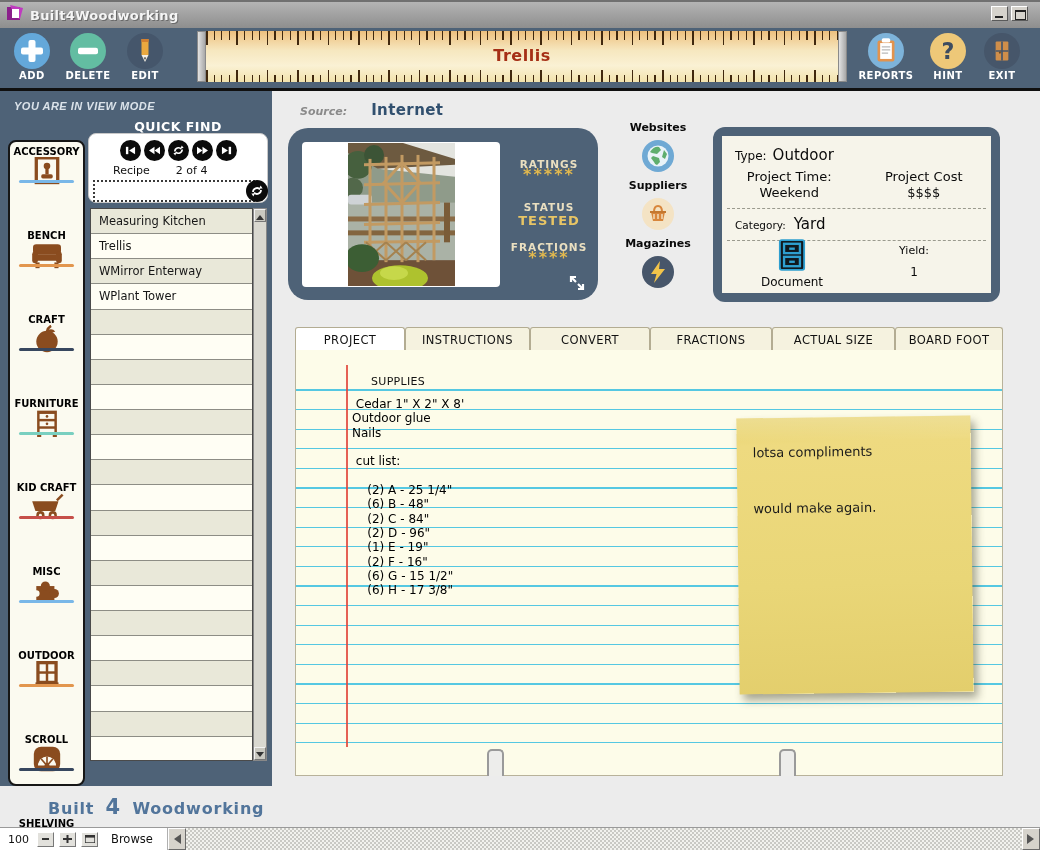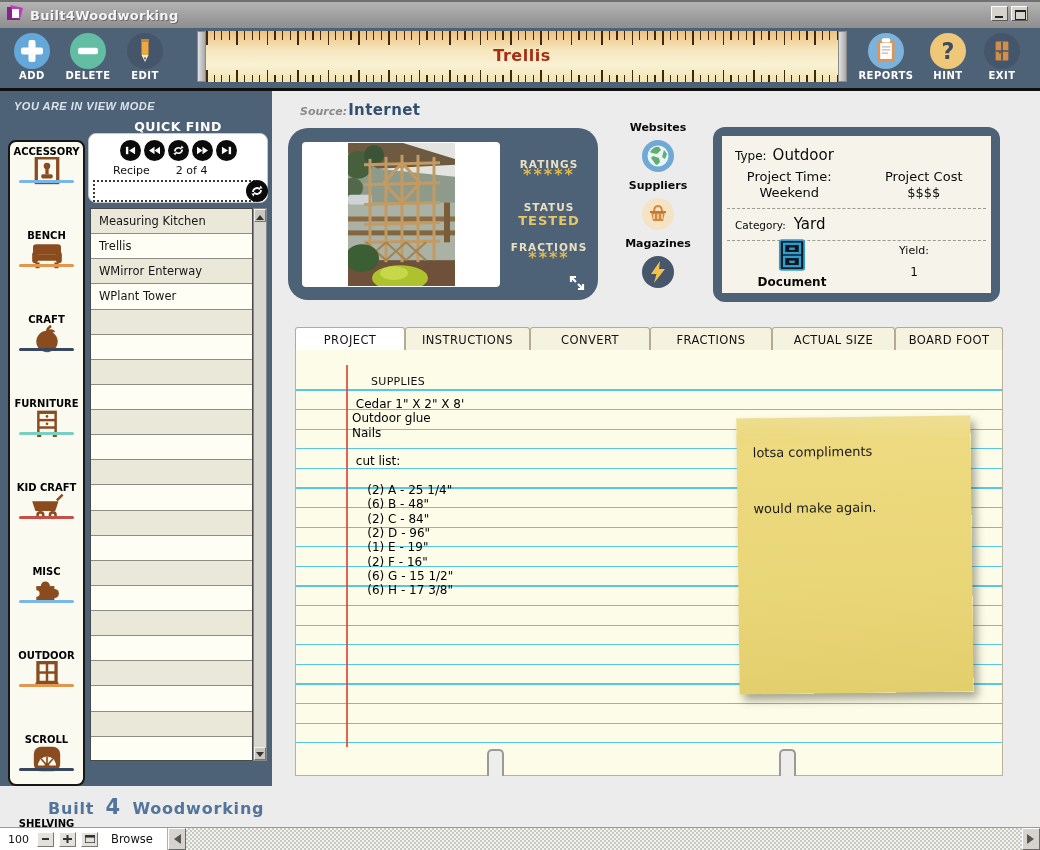--- a/index.html
+++ b/index.html
@@ -77,21 +77,21 @@
   .reclist-scroll{position:absolute;left:253px;top:117px;width:14px;height:553px;background:#d9d8d0;
     border:1px solid #888;box-sizing:border-box;}
   .scrollarrow{position:absolute;left:0;width:12px;height:13px;background:#c9c8c0;
     border:1px solid;border-color:#f2f2f2 #777 #777 #f2f2f2;box-sizing:border-box;}
   .scrollarrow .tri-up{width:0;height:0;border:4px solid transparent;border-bottom:5px solid #333;margin:1px auto 0;}
   .scrollarrow .tri-dn{width:0;height:0;border:4px solid transparent;border-top:5px solid #333;margin:4px auto 0;}
 
   
   .sourcerow{left:300px;top:101px;display:flex;align-items:baseline;}
   .sourcelabel{font-style:italic;font-weight:bold;font-size:11px;color:#8a8a8a;}
-  .sourcevalue{font-weight:bold;font-size:15px;color:#31506f;margin-left:1px;letter-spacing:.4px;}
+  .sourcevalue{font-weight:bold;font-size:15px;color:#31506f;margin-left:24px;letter-spacing:.4px;}
 
   
   .photocard{left:288px;top:128px;width:310px;height:172px;background:#4e6277;border-radius:20px;}
   .photoframe{position:absolute;left:14px;top:14px;width:198px;height:145px;background:#fff;border-radius:4px;}
   .photoframe svg{position:absolute;left:46px;top:1px;width:107px;height:143px;}
   .photometa{position:absolute;left:212px;top:0;right:0;bottom:0;text-align:center;}
   .metalabel{color:#eadfc0;font-size:10.5px;font-weight:bold;letter-spacing:1px;}
   .metastars{color:#e3b94e;font-size:16px;font-weight:bold;letter-spacing:2px;line-height:9px;height:10px;}
   .metastatus{color:#e8c565;font-size:13px;font-weight:bold;letter-spacing:1px;}
   .expand{position:absolute;right:13px;bottom:9px;width:16px;height:16px;}
@@ -106,21 +106,21 @@
   .infoinner{position:absolute;left:9px;top:9px;right:9px;bottom:9px;background:#f6f4ea;}
   .typerow{margin:10px 0 0 13px;font-size:12px;color:#0a0a0a;}
   .typerow .bigval{font-size:15px;margin-left:6px;}
   .tc-row{display:flex;margin-top:5px;justify-content:space-between;}
   .tc-col{width:50%;text-align:center;font-size:13px;color:#0a0a0a;line-height:16px;}
   .dash{border-top:1px dashed #9a9a8e;margin:7px 5px 0 5px;}
   .catrow{margin:6px 0 0 13px;font-size:10.5px;color:#0a0a0a;}
   .catrow .bigval{font-size:15px;margin-left:8px;}
   .docblock{position:absolute;left:30px;bottom:4px;width:80px;text-align:center;}
   .docblock svg{width:28px;height:32px;}
-  .doclabel{font-size:12px;font-weight:bold;color:#0a0a0a;margin-top:0px;}
+  .doclabel{font-size:12px;font-weight:normal;color:#0a0a0a;margin-top:0px;}
   .yieldblock{position:absolute;right:42px;bottom:14px;width:70px;text-align:center;font-size:11px;color:#0a0a0a;}
   .yieldblock .yv{margin-top:8px;font-size:12px;}
 
   
   .tabs{left:295px;top:327px;width:708px;height:23px;display:flex;}
   .tab{box-sizing:border-box;height:23px;background:#f5f2df;border:1px solid #b3ac92;border-bottom:none;
     border-radius:3px 3px 0 0;text-align:center;font-size:11.5px;color:#111;padding-top:5px;letter-spacing:.4px;}
   .tab.active{background:#fff;}
   .tab:nth-child(1){width:110px;}.tab:nth-child(2){width:125px;}.tab:nth-child(3){width:120px;}
   .tab:nth-child(4){width:122px;}.tab:nth-child(5){width:123px;}.tab:nth-child(6){width:108px;}

